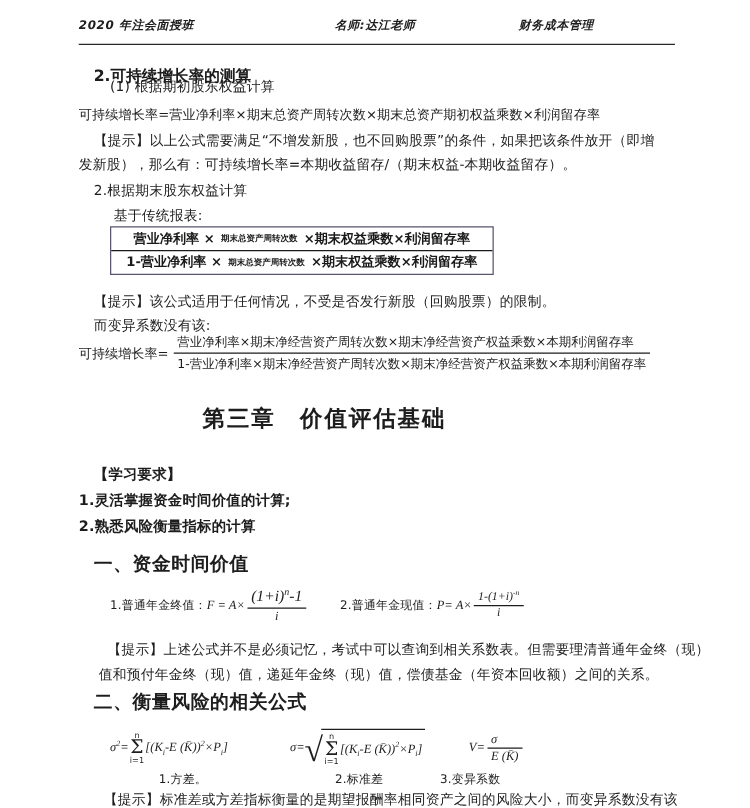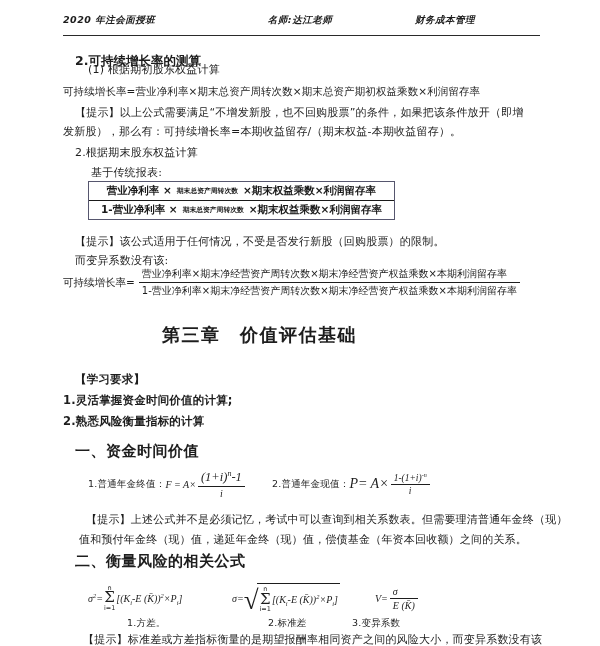--- a/index.html
+++ b/index.html
@@ -102,21 +102,21 @@
     <span class="lbl">1.普通年金终值：</span>
     <span class="math fm">F = A×</span>
     <span class="frac math">
       <span class="num fv-num"><span>(1+i)</span><sup>n</sup><span>-1</span></span>
       <span class="den fm">i</span>
     </span>
   </div>
 
   <div class="mrow" style="left:272px;top:468px;height:32px;">
     <span class="lbl">2.普通年金现值：</span>
-    <span class="math fm" style="font-size:14px;">P= A×</span>
+    <span class="math fm" style="font-size:10px;">P= A×</span>
     <span class="frac math">
       <span class="num pv-num"><span>1-(1+i)</span><sup>-n</sup></span>
       <span class="den pv-num">i</span>
     </span>
   </div>
 
   <div class="abs body-txt" style="left:86px;top:512px;">【提示】上述公式并不是必须记忆，考试中可以查询到相关系数表。但需要理清普通年金终（现）</div>
   <div class="abs body-txt" style="left:79px;top:532px;">值和预付年金终（现）值，递延年金终（现）值，偿债基金（年资本回收额）之间的关系。</div>
 
   <div class="abs big-h" style="left:75px;top:552px;">二、衡量风险的相关公式</div>

